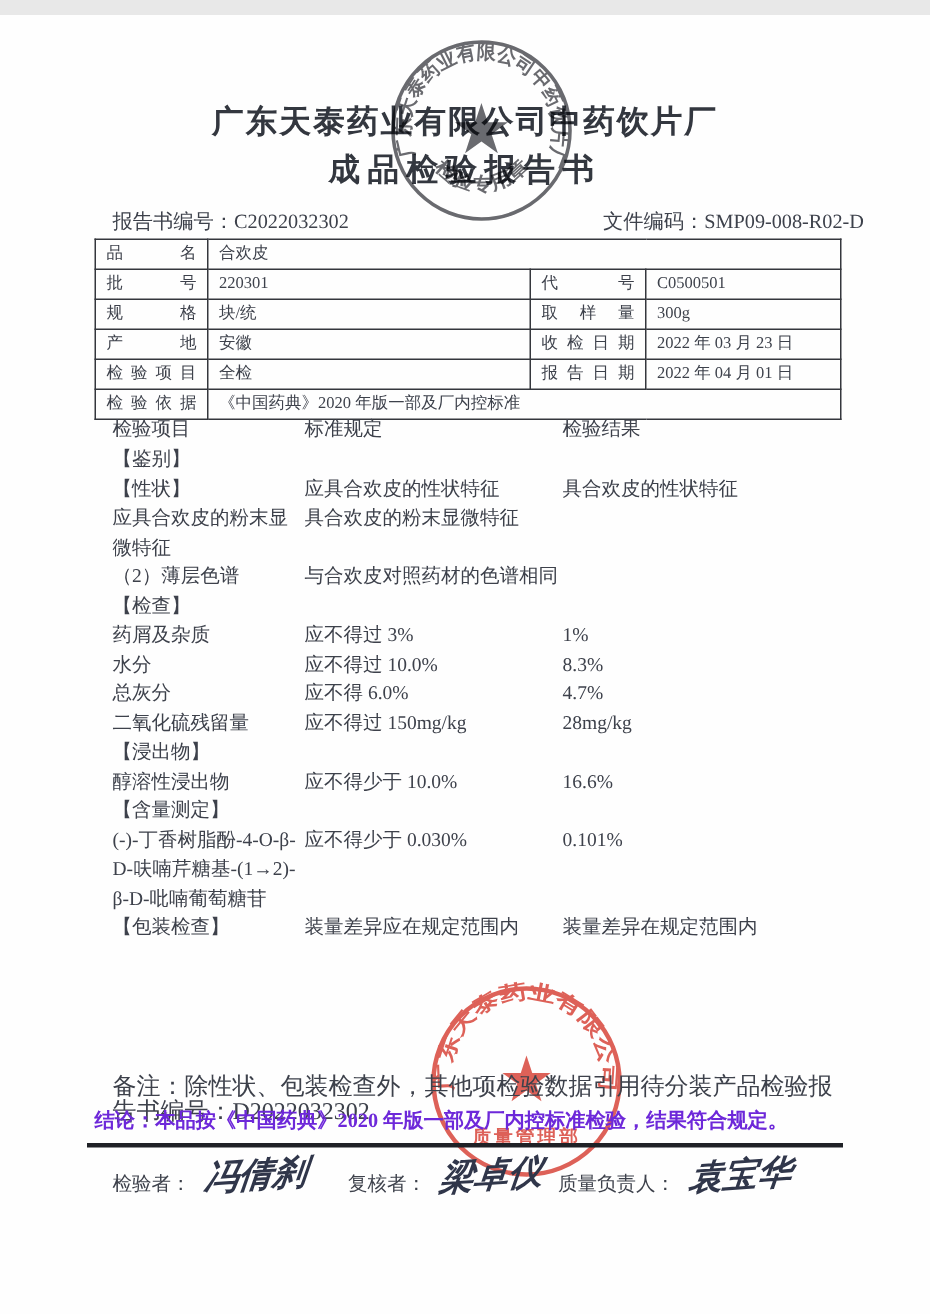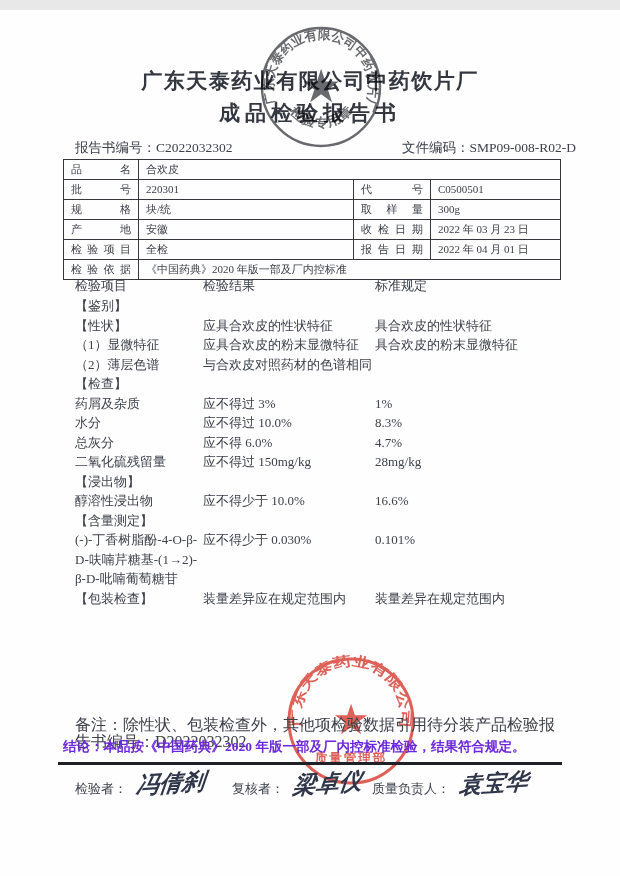--- a/index.html
+++ b/index.html
@@ -110,35 +110,34 @@
     <tr>
       <td class="lbl">检验依据</td>
       <td colspan="3">《中国药典》2020 年版一部及厂内控标准</td>
     </tr>
   </tbody>
     </table>
 
   <div class="results">
     <div class="r-row r-head">
       <div class="r-cell">检验项目</div>
+      <div class="r-cell">标准规定</div>
       <div class="r-cell">检验结果</div>
-      <div class="r-cell">标准规定</div>
     </div>
     <div class="r-row">
         <div class="r-cell">【鉴别】</div>
         <div class="r-cell"></div>
         <div class="r-cell"></div>
       </div>
     <div class="r-row">
         <div class="r-cell">【性状】</div>
         <div class="r-cell">应具合欢皮的性状特征</div>
         <div class="r-cell">具合欢皮的性状特征</div>
       </div>
     <div class="r-row">
-        <div class="r-cell">（1）显微特征</div>
         <div class="r-cell">应具合欢皮的粉末显微特征</div>
         <div class="r-cell">具合欢皮的粉末显微特征</div>
       </div>
     <div class="r-row">
         <div class="r-cell">（2）薄层色谱</div>
         <div class="r-cell">与合欢皮对照药材的色谱相同</div>
       </div>
     <div class="r-row">
         <div class="r-cell">【检查】</div>
         <div class="r-cell"></div>

